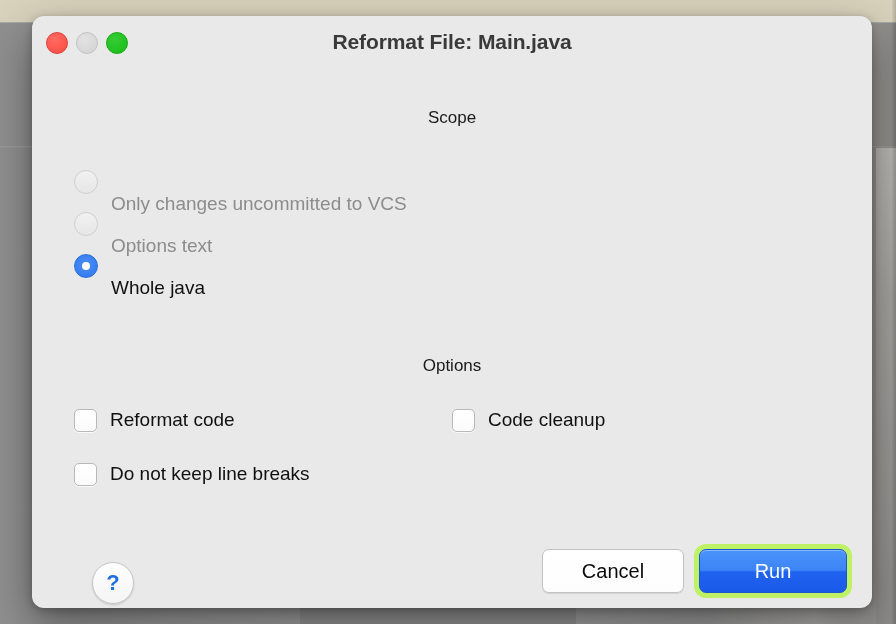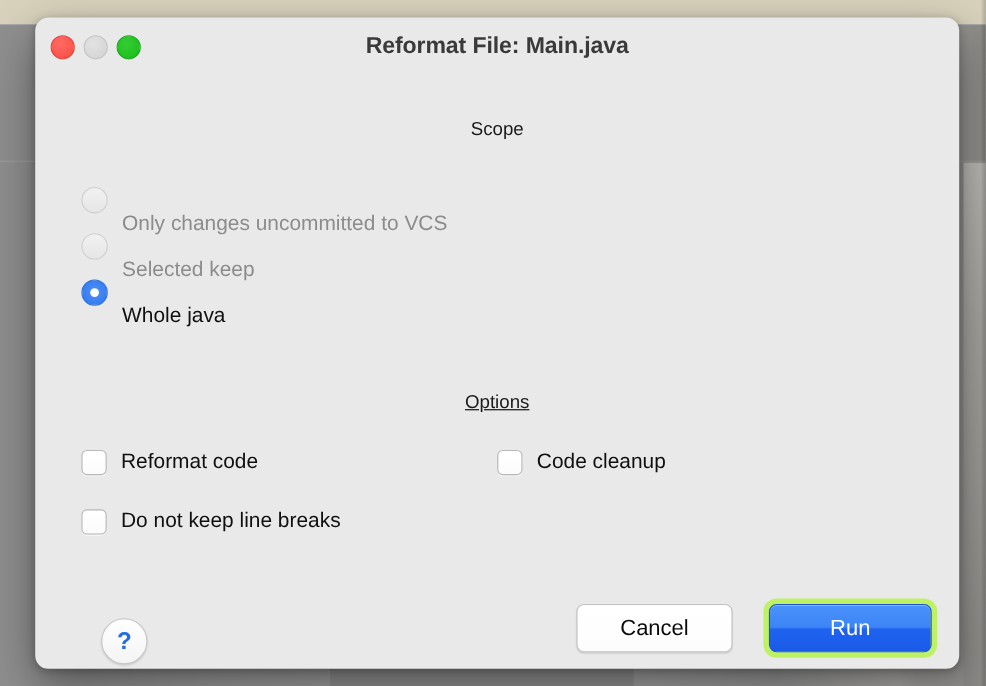--- a/index.html
+++ b/index.html
@@ -121,21 +121,21 @@
     color: #1a1a1a;
     white-space: nowrap;
   }
   .section-head .rule {
     flex: 1;
     height: 2px;
     background: #c8c8c8;
   }
 
   .scope-head { position: absolute; left: 0; right: 0; top: 92px; }
-  .options-head { position: absolute; left: 0; right: 0; top: 340px; text-decoration: underline; }
+  .options-head { position: absolute; left: 0; right: 0; top: 340px; }
 
   
   .radio-list {
     position: absolute;
     left: 42px;
     top: 145px;
   }
   .radio-row {
     display: flex;
     align-items: center;
@@ -225,21 +225,21 @@
     box-sizing: border-box;
     cursor: default;
   }
 
   .footer-buttons {
     position: absolute;
     right: 20px;
     top: 528px;
     display: flex;
     align-items: center;
-    gap: 28px;
+    gap: 10px;
   }
   .btn {
     font-size: 20px;
     font-family: "Liberation Sans", sans-serif;
     box-sizing: border-box;
     cursor: default;
   }
   .btn-cancel {
     width: 142px;
     height: 44px;
@@ -294,21 +294,21 @@
     <span class="rule"></span>
   </div>
 
   <div class="radio-list">
     <div class="radio-row">
       <span class="radio off"></span>
       <span class="radio-label disabled">Only changes uncommitted to VCS</span>
     </div>
     <div class="radio-row">
       <span class="radio off"></span>
-      <span class="radio-label disabled">Selected keep</span>
+      <span class="radio-label disabled">Options text</span>
     </div>
     <div class="radio-row">
       <span class="radio on"></span>
       <span class="radio-label">Whole java</span>
     </div>
   </div>
 
   <div class="section-head options-head">
     <span class="label">Options</span>
     <span class="rule"></span>

